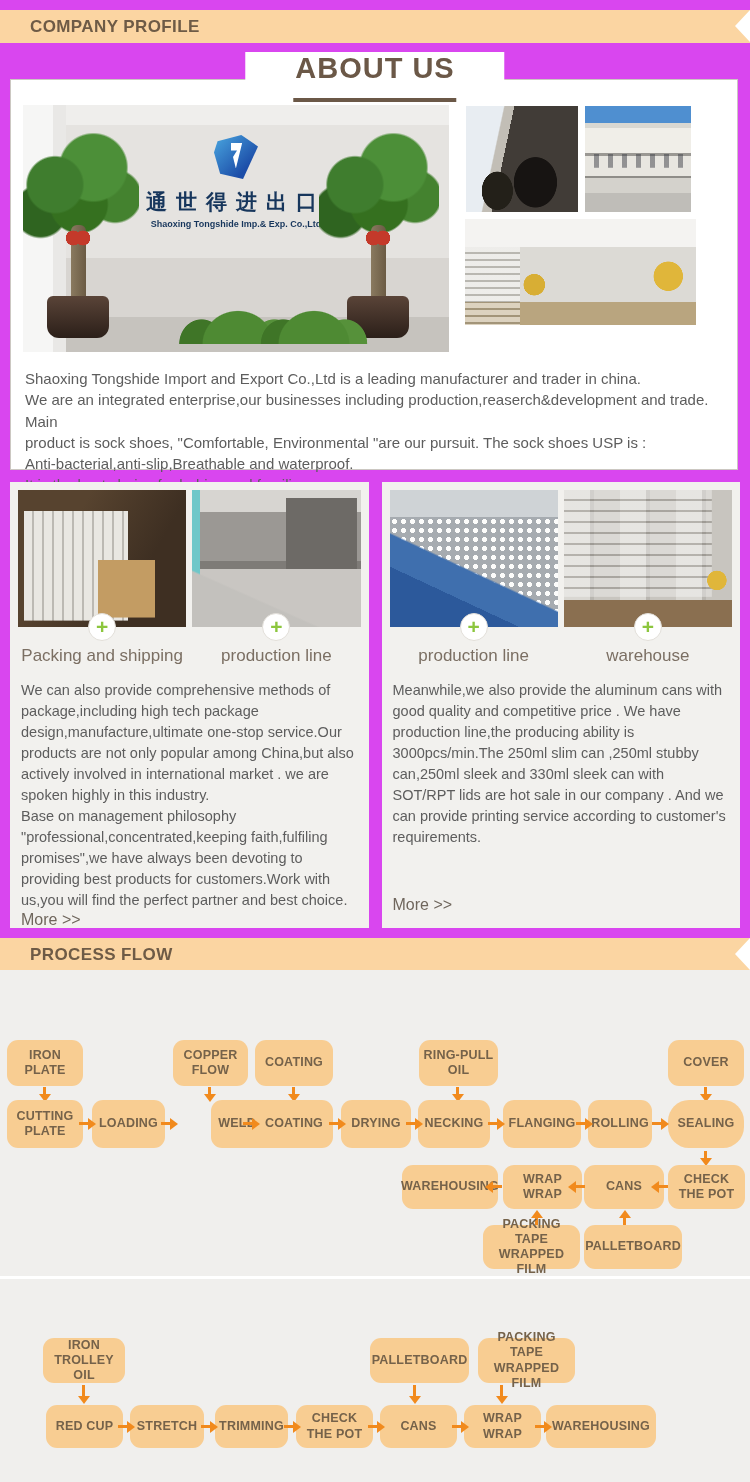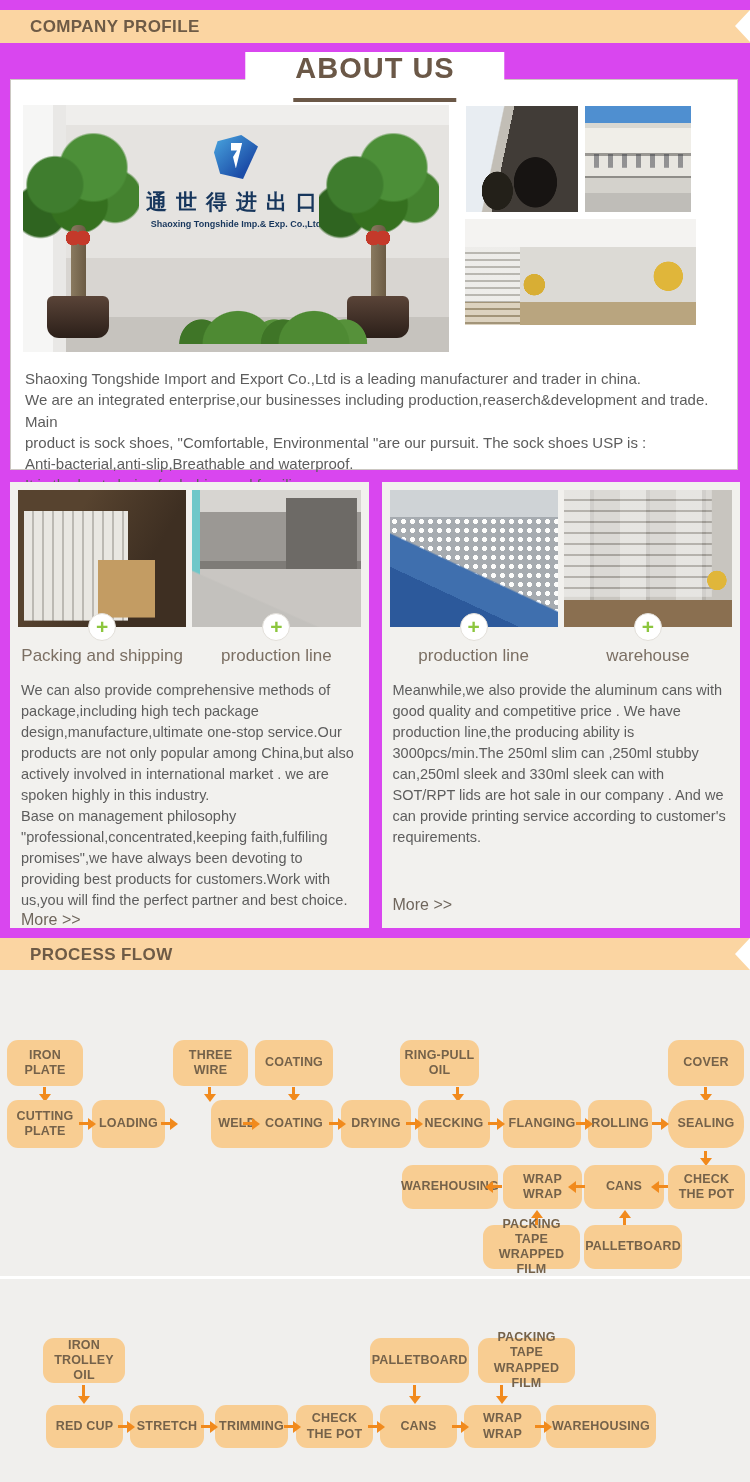--- a/index.html
+++ b/index.html
@@ -239,23 +239,23 @@
   </div>
 
   <div class="ribbon" style="top:938px;">
     <span>PROCESS FLOW</span>
   </div>
 
   <div class="flow">
 
 
     <div class="fbox" style="left:7px;top:70px;width:76px;height:46px;">IRON PLATE</div>
-    <div class="fbox" style="left:173px;top:70px;width:75px;height:46px;">THREE WIRE</div>
+    <div class="fbox" style="left:173px;top:70px;width:75px;height:46px;">COPPER FLOW</div>
     <div class="fbox" style="left:255px;top:70px;width:78px;height:46px;">COATING</div>
-    <div class="fbox" style="left:400px;top:70px;width:79px;height:46px;">RING-PULL OIL</div>
+    <div class="fbox" style="left:419px;top:70px;width:79px;height:46px;">RING-PULL OIL</div>
     <div class="fbox" style="left:668px;top:70px;width:76px;height:46px;">COVER</div>
 
     <i class="arr arr-d" style="left:43px;top:117px;height:8px;"></i>
     <i class="arr arr-d" style="left:208px;top:117px;height:8px;"></i>
     <i class="arr arr-d" style="left:292px;top:117px;height:8px;"></i>
     <i class="arr arr-d" style="left:456px;top:117px;height:8px;"></i>
     <i class="arr arr-d" style="left:704px;top:117px;height:8px;"></i>
 
     <div class="fbox" style="left:7px;top:130px;width:76px;height:48px;">CUTTING PLATE</div>
     <div class="fbox" style="left:92px;top:130px;width:73px;height:48px;">LOADING</div>

